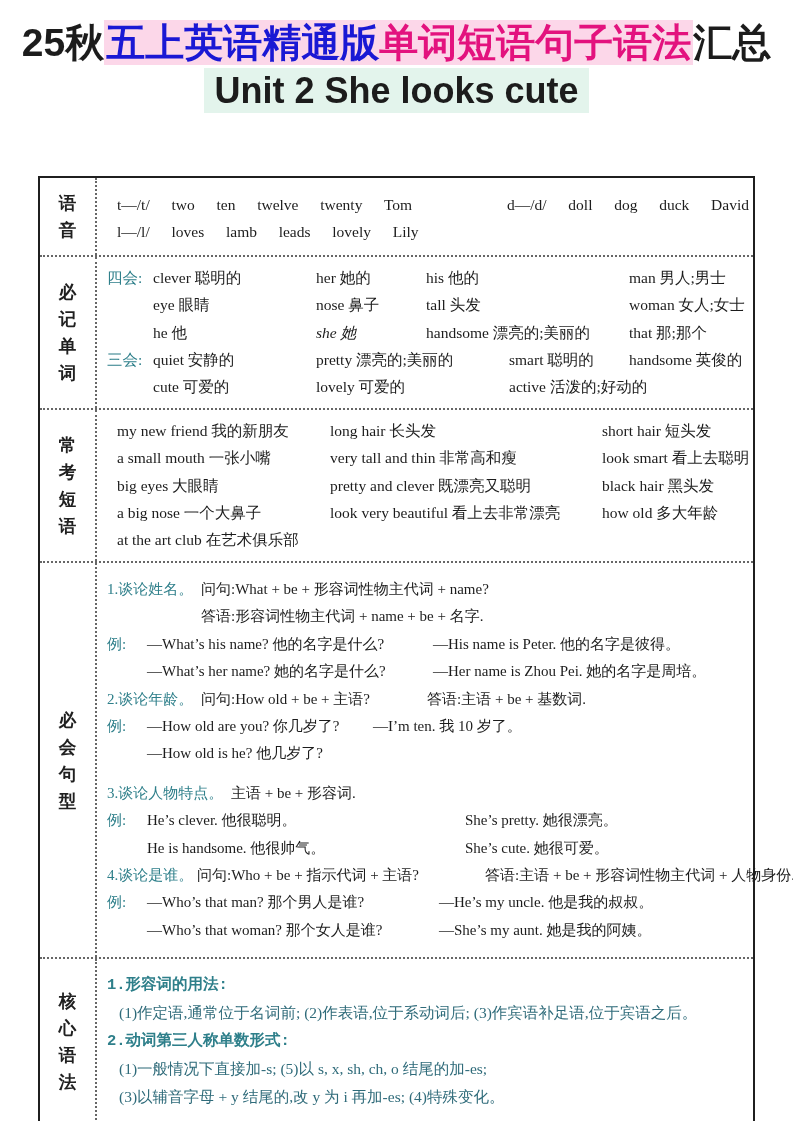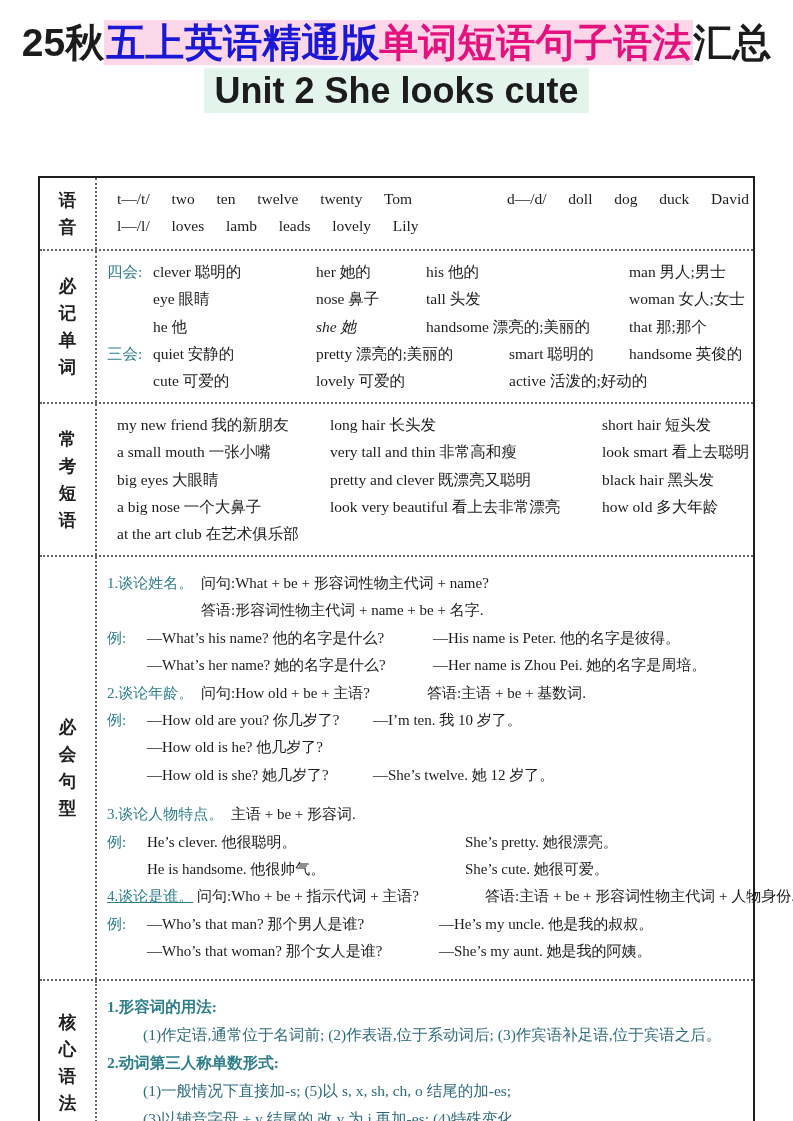--- a/index.html
+++ b/index.html
@@ -38,31 +38,31 @@
     width:57px; flex:0 0 57px; box-sizing:border-box;
     border-right:2px dotted #666;
     display:flex; flex-direction:column; align-items:center; justify-content:center;
     gap:7px; font-size:17.5px; font-weight:600; color:#202020; padding:6px 0;
   }
   .rlabel .lch { display:block; line-height:20px; }
   .rcontent { flex:1; padding:7px 2px 7px 10px; box-sizing:border-box; min-width:0; }
   .tline { display:flex; align-items:baseline; line-height:27.4px; font-size:15.5px; white-space:pre; }
   .seg { display:inline-block; white-space:pre; }
   .c1 { color:var(--keyword_teal,#2e7f8a); }
-  .c2 { color:var(--grammar_teal,#2f6b7a);margin-left:24px; }
+  .c2 { color:var(--grammar_teal,#2f6b7a); }
 
-  .row-phonics .rcontent  { padding-left:20px; padding-top:7px; padding-bottom:9px; }
+  .row-phonics .rcontent  { padding-left:20px; padding-top:13px; padding-bottom:9px; }
   .row-phonics .tline     { word-spacing:7px; }
   .row-phrases .rcontent  { padding-left:20px; }
   .row-words .rcontent    { padding-left:10px; }
   .row-sentences .rcontent{ padding-top:13px; padding-bottom:13px; }
   .row-sentences .tline   { font-size:15px; }
   .row-grammar .rcontent  { padding-top:12px; padding-bottom:12px; }
   .row-grammar .tline     { line-height:28px; }
-  .row-grammar .seg.c1    { font-weight:600; }
+  .row-grammar .seg.c1    { font-weight:600;font-family:Liberation Mono, monospace; }
 
   
   .watermark {
     position:absolute; top:1120px; left:50%; transform:translateX(-50%);
     font-family:"Liberation Sans","DejaVu Sans",sans-serif;
     font-size:17px; color:#0c4a6e; white-space:nowrap; background:transparent;
   }
 </style>
 </head>
 <body>
@@ -123,25 +123,24 @@
             <span class="lch">型</span>
           </div>
           <div class="rcontent">
             <div class="tline"><span class="seg c1" style="min-width: 94px;">1.谈论姓名。</span><span class="seg">问句:What + be + 形容词性物主代词 + name?</span></div>
             <div class="tline"><span class="seg" style="min-width: 94px;"></span><span class="seg">答语:形容词性物主代词 + name + be + 名字.</span></div>
             <div class="tline"><span class="seg c1" style="min-width: 40px;">例:</span><span class="seg" style="min-width: 286px;">—What’s his name? 他的名字是什么?</span><span class="seg">—His name is Peter. 他的名字是彼得。</span></div>
             <div class="tline"><span class="seg" style="min-width: 40px;"></span><span class="seg" style="min-width: 286px;">—What’s her name? 她的名字是什么?</span><span class="seg">—Her name is Zhou Pei. 她的名字是周培。</span></div>
             <div class="tline"><span class="seg c1" style="min-width: 94px;">2.谈论年龄。</span><span class="seg" style="min-width: 226px;">问句:How old + be + 主语?</span><span class="seg">答语:主语 + be + 基数词.</span></div>
             <div class="tline"><span class="seg c1" style="min-width: 40px;">例:</span><span class="seg" style="min-width: 226px;">—How old are you? 你几岁了?</span><span class="seg">—I’m ten. 我 10 岁了。</span></div>
             <div class="tline"><span class="seg" style="min-width: 40px;"></span><span class="seg" style="min-width: 226px;">—How old is he? 他几岁了?</span></div>
-            <div class="tline"><span class="seg" style="min-width: 40px;"></span><span class="seg" style="min-width: 226px;">—How old is she? 她几岁了?</span><span class="seg">—She’s twelve. 她 12 岁了。</span></div>
             <div class="tline"><span class="seg c1" style="min-width: 124px; margin-top: 12px;">3.谈论人物特点。</span><span class="seg">主语 + be + 形容词.</span></div>
             <div class="tline"><span class="seg c1" style="min-width: 40px;">例:</span><span class="seg" style="min-width: 318px;">He’s clever. 他很聪明。</span><span class="seg">She’s pretty. 她很漂亮。</span></div>
             <div class="tline"><span class="seg" style="min-width: 40px;"></span><span class="seg" style="min-width: 318px;">He is handsome. 他很帅气。</span><span class="seg">She’s cute. 她很可爱。</span></div>
-            <div class="tline"><span class="seg c1" style="min-width: 90px; text-decoration: underline;">4.谈论是谁。</span><span class="seg" style="min-width: 288px;">问句:Who + be + 指示代词 + 主语?</span><span class="seg">答语:主语 + be + 形容词性物主代词 + 人物身份.</span></div>
+            <div class="tline"><span class="seg c1" style="min-width: 90px;">4.谈论是谁。</span><span class="seg" style="min-width: 288px;">问句:Who + be + 指示代词 + 主语?</span><span class="seg">答语:主语 + be + 形容词性物主代词 + 人物身份.</span></div>
             <div class="tline"><span class="seg c1" style="min-width: 40px;">例:</span><span class="seg" style="min-width: 292px;">—Who’s that man? 那个男人是谁?</span><span class="seg">—He’s my uncle. 他是我的叔叔。</span></div>
             <div class="tline"><span class="seg" style="min-width: 40px;"></span><span class="seg" style="min-width: 292px;">—Who’s that woman? 那个女人是谁?</span><span class="seg">—She’s my aunt. 她是我的阿姨。</span></div>
           </div>
         </div>
         <div class="trow row-grammar">
           <div class="rlabel">
             <span class="lch">核</span>
             <span class="lch">心</span>
             <span class="lch">语</span>
             <span class="lch">法</span>

